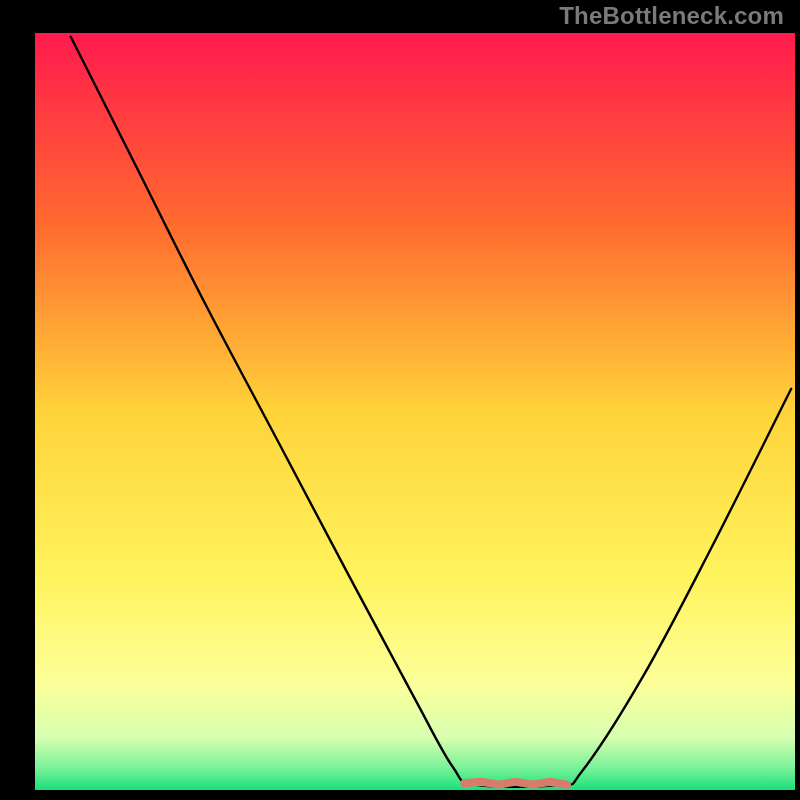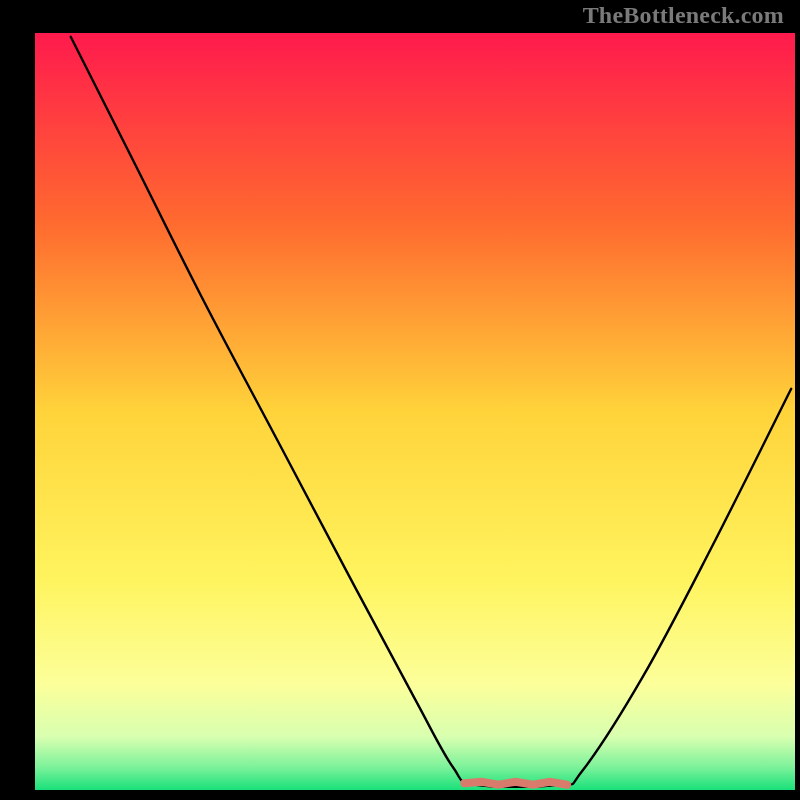--- a/index.html
+++ b/index.html
@@ -12,21 +12,21 @@
   }
   .container {
     position: relative;
     width: 800px;
     height: 800px;
   }
   .watermark {
     position: absolute;
     right: 16px;
     top: 2px;
-    font-family: Liberation Serif, serif;
+    font-family: Liberation Sans, sans-serif;
     font-size: 24px;
     font-weight: bold;
     color: #7a7a7a;
     letter-spacing: 0.2px;
     z-index: 10;
   }
   svg {
     position: absolute;
     left: 0;
     top: 0;

